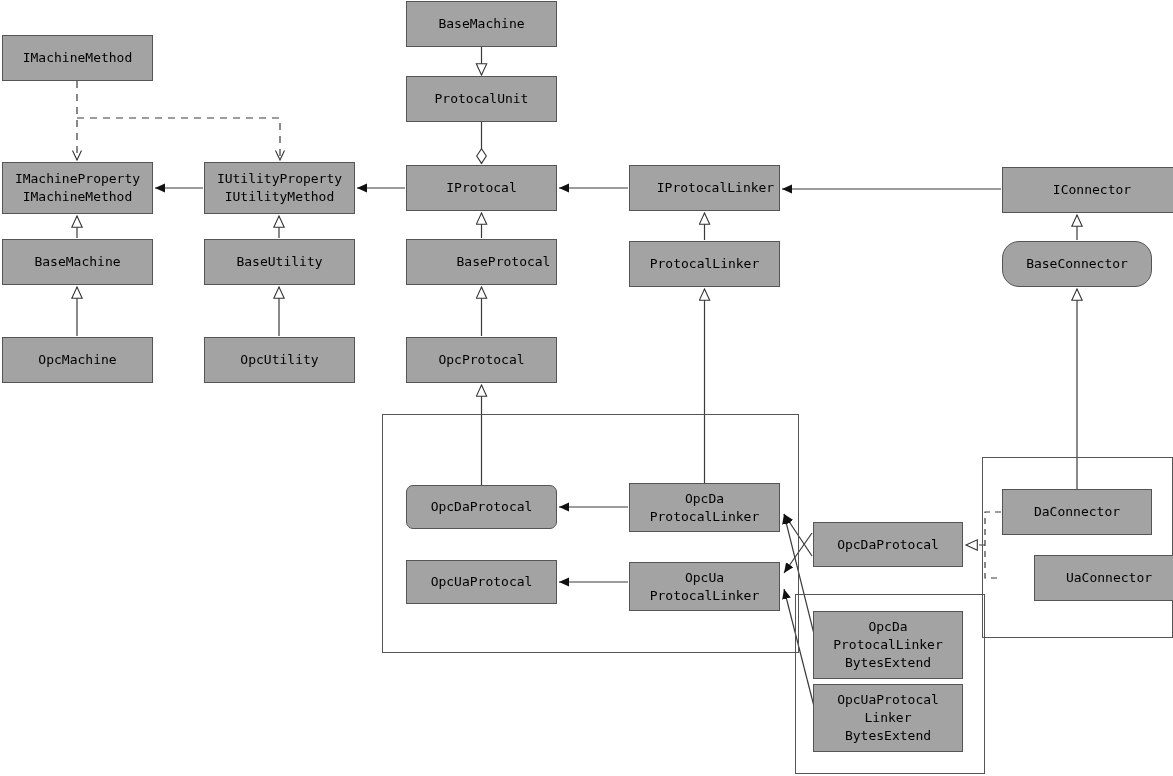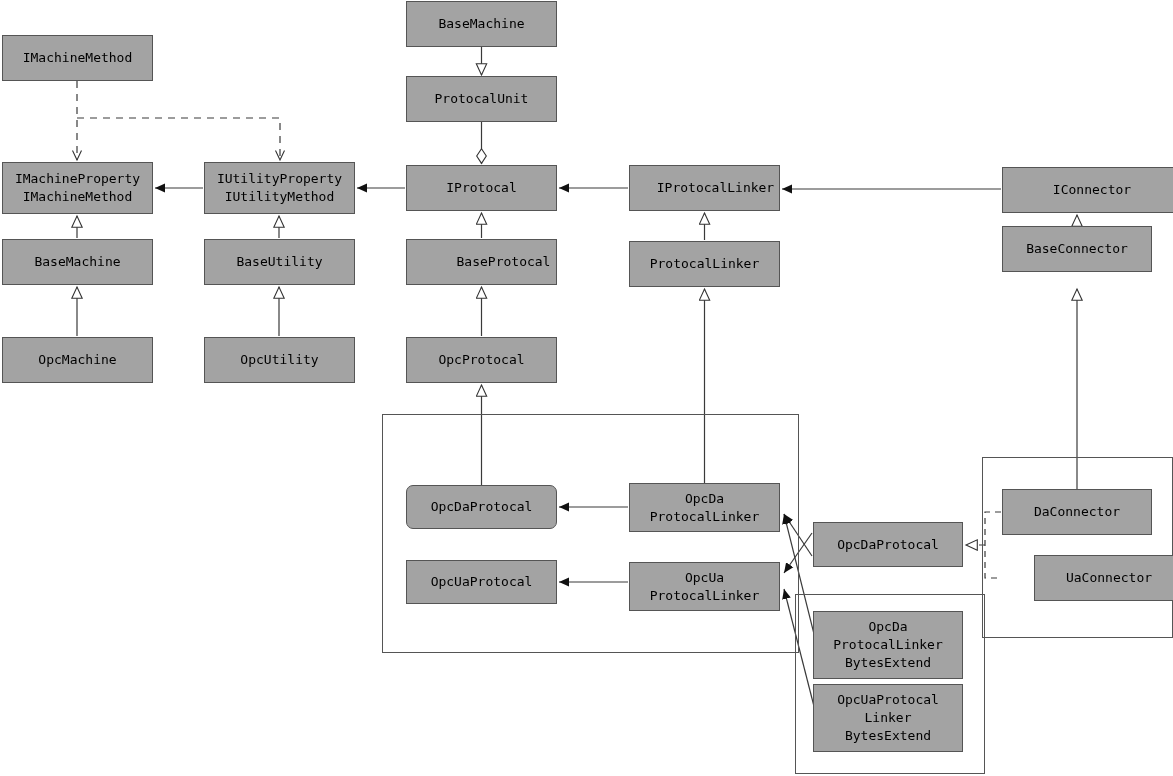--- a/index.html
+++ b/index.html
@@ -148,21 +148,21 @@
       <div class="node" style="left: 2px; top: 337px; width: 151px; height: 46px;">OpcMachine</div>
       <div class="node" style="left: 204px; top: 337px; width: 151px; height: 46px;">OpcUtility</div>
       <div class="node" style="left: 406px; top: 1px; width: 151px; height: 46px;">BaseMachine</div>
       <div class="node" style="left: 406px; top: 76px; width: 151px; height: 46px;">ProtocalUnit</div>
       <div class="node" style="left: 406px; top: 165px; width: 151px; height: 46px;">IProtocal</div>
       <div class="node" style="left: 406px; top: 239px; width: 151px; height: 46px; padding-left: 44px;">BaseProtocal</div>
       <div class="node" style="left: 406px; top: 337px; width: 151px; height: 46px;">OpcProtocal</div>
       <div class="node" style="left: 629px; top: 165px; width: 151px; height: 46px; padding-left: 22px;">IProtocalLinker</div>
       <div class="node" style="left: 629px; top: 241px; width: 151px; height: 46px;">ProtocalLinker</div>
       <div class="node" style="left: 1002px; top: 167px; width: 180px; height: 46px;">IConnector</div>
-      <div class="node" style="left: 1002px; top: 226px; width: 150px; height: 46px;">BaseConnector</div>
+      <div class="node" style="left: 1002px; top: 241px; width: 150px; height: 46px; border-radius: 17px;">BaseConnector</div>
       <div class="node" style="left: 406px; top: 485px; width: 151px; height: 44px; border-radius: 7px;">OpcDaProtocal</div>
       <div class="node" style="left: 406px; top: 560px; width: 151px; height: 44px;">OpcUaProtocal</div>
       <div class="node" style="left: 629px; top: 483px; width: 151px; height: 49px;">OpcDa
 ProtocalLinker</div>
       <div class="node" style="left: 629px; top: 562px; width: 151px; height: 49px;">OpcUa
 ProtocalLinker</div>
       <div class="node" style="left: 813px; top: 522px; width: 150px; height: 45px;">OpcDaProtocal</div>
       <div class="node" style="left: 813px; top: 611px; width: 150px; height: 68px;">OpcDa
 ProtocalLinker
 BytesExtend</div>

